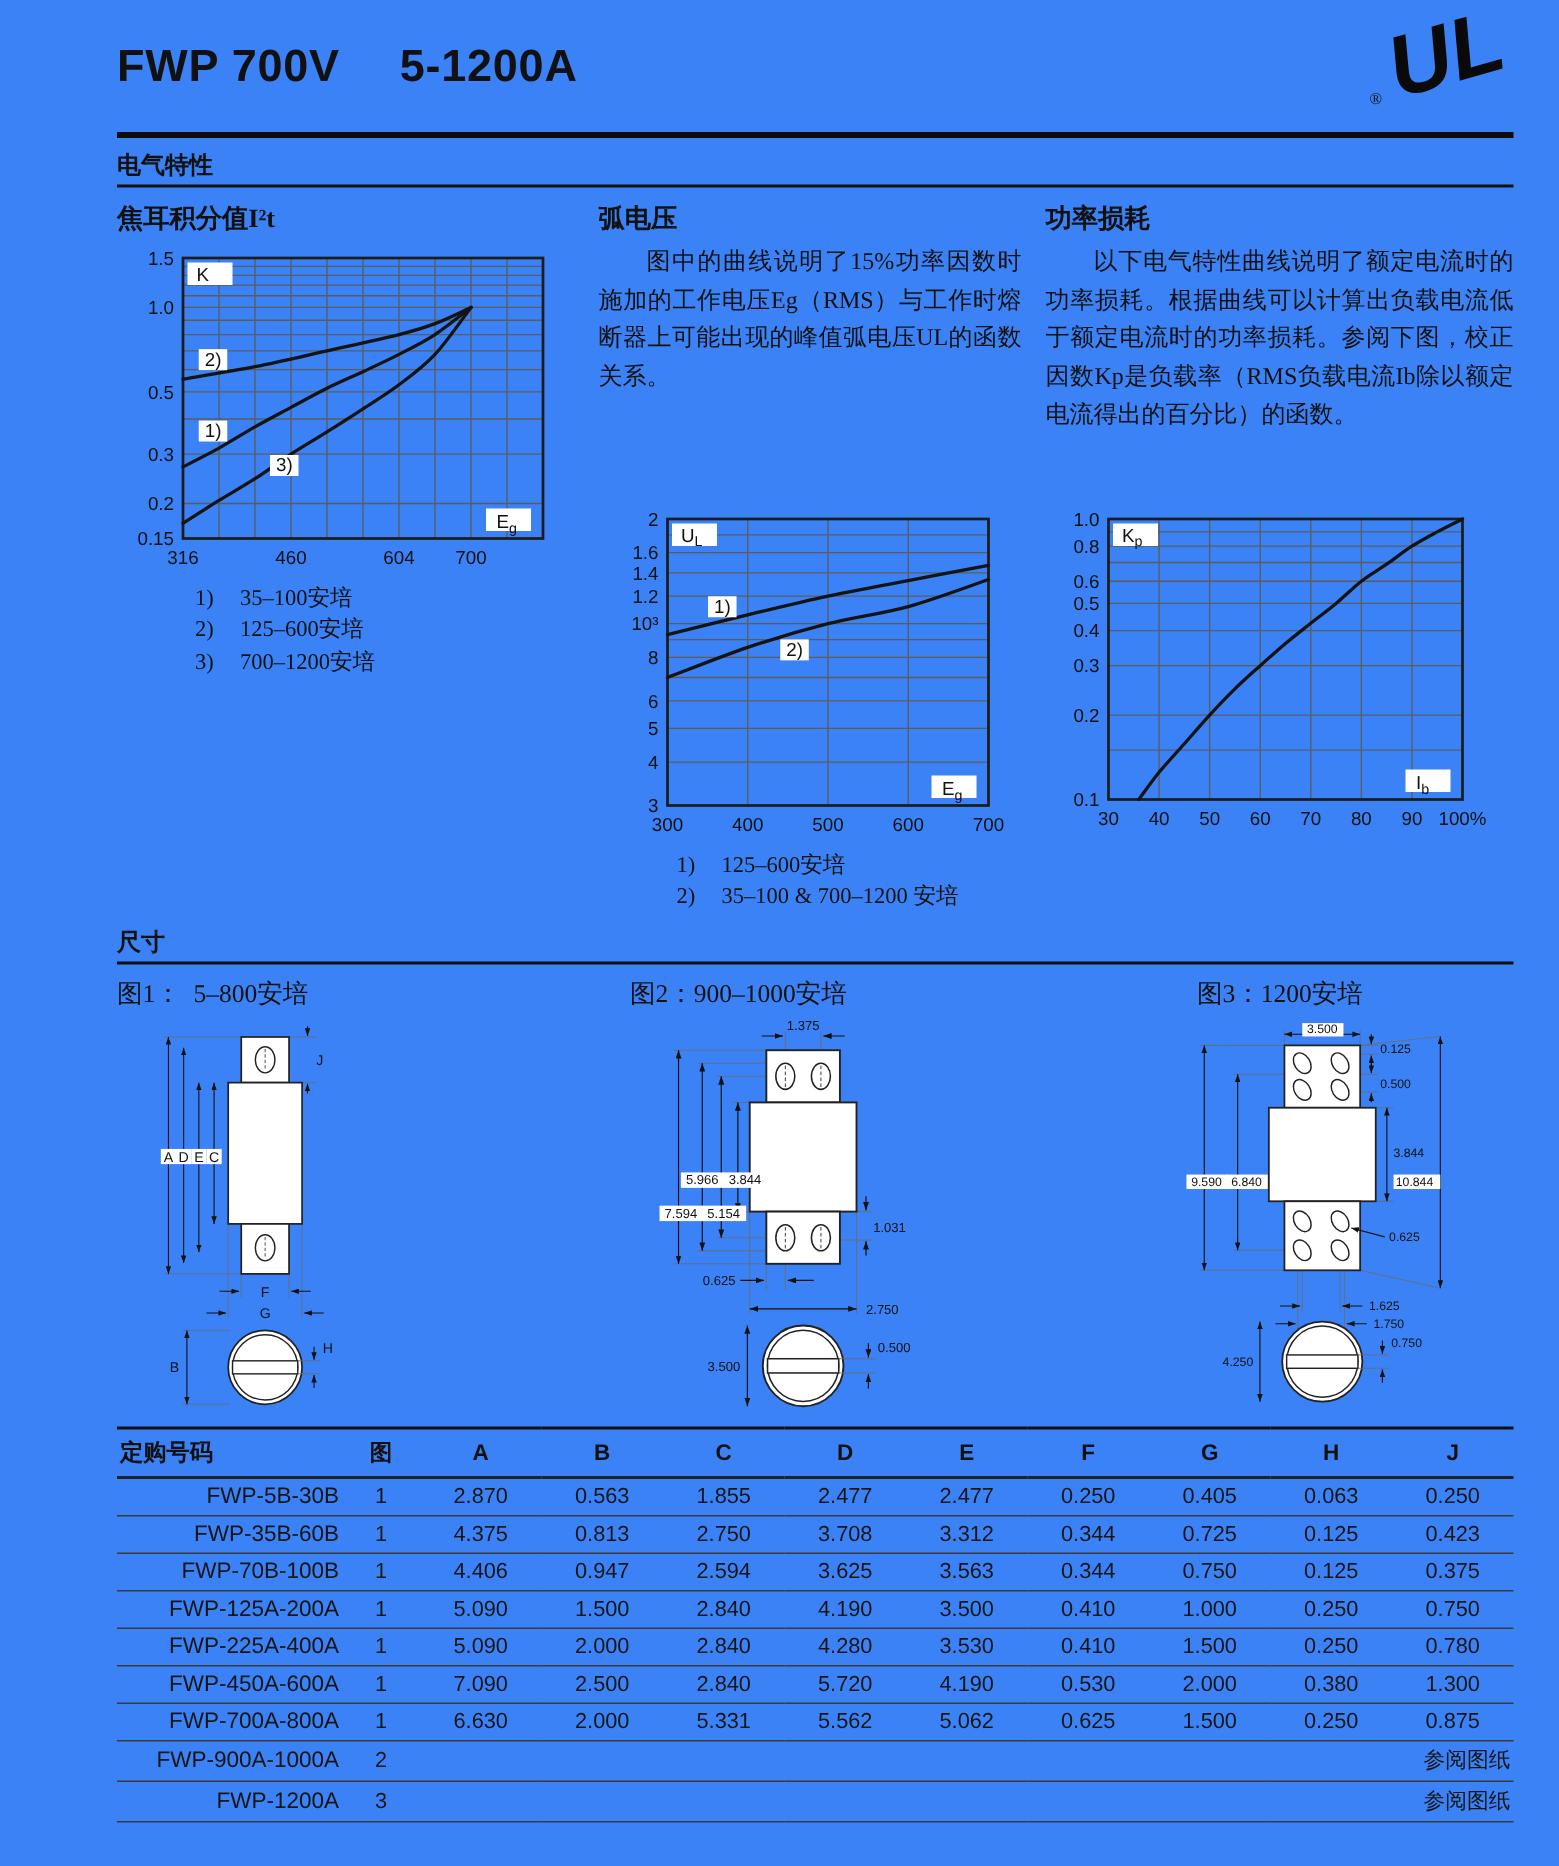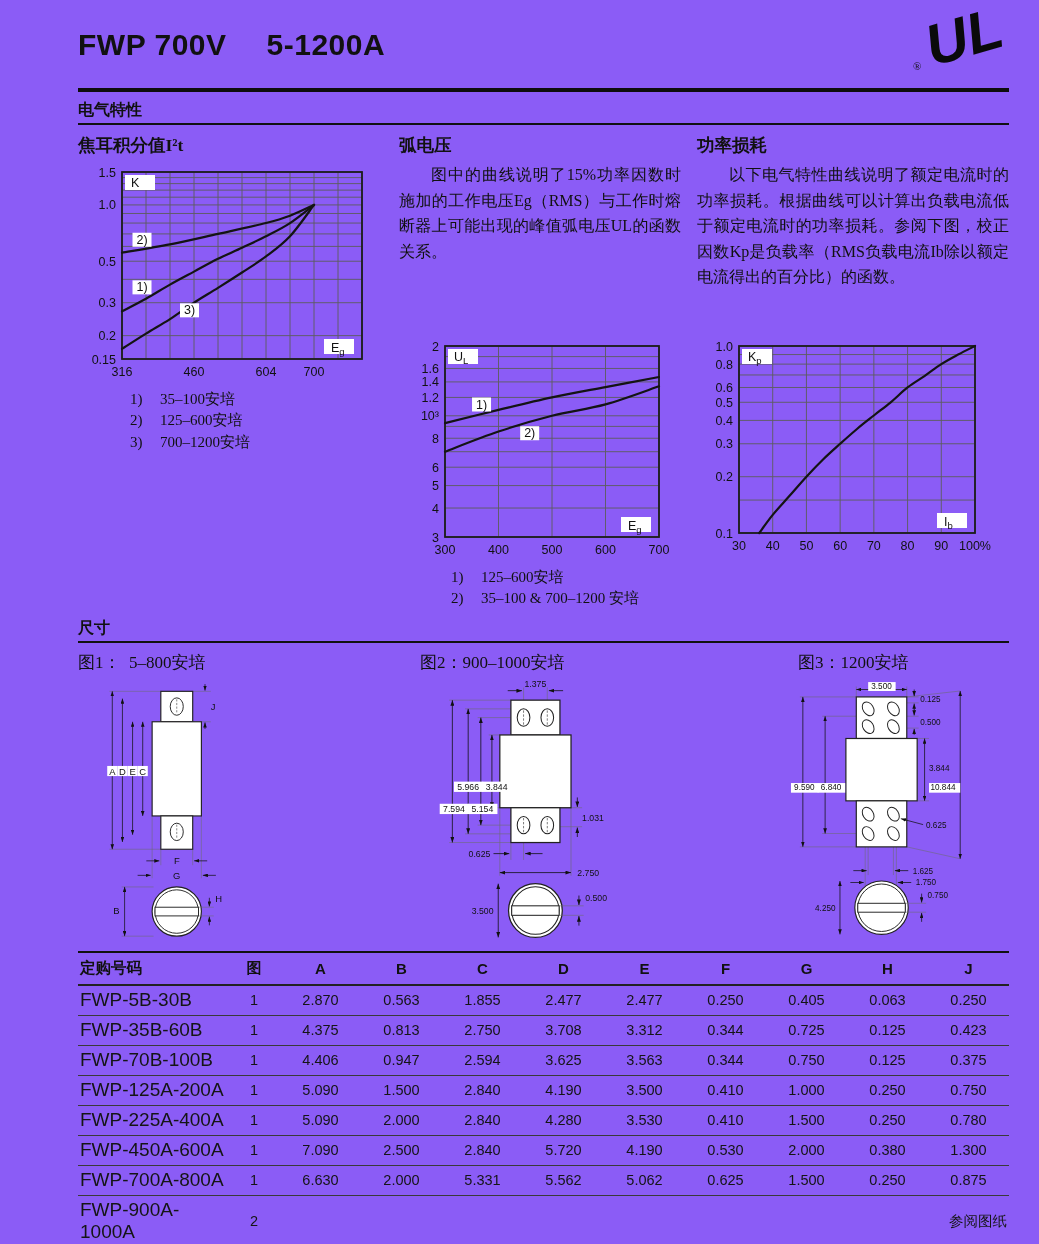--- a/index.html
+++ b/index.html
@@ -1,18 +1,18 @@
 <!DOCTYPE html>
 <html><head>
 <meta charset="utf-8">
 <style>
   html,body{margin:0;padding:0;background:#fff;}
   body{width:1039px;height:1244px;overflow:hidden;}
   .page{box-sizing:border-box;width:1039px;height:1244px;padding:8px 30px 6px 78px;
-        font-family:"Liberation Serif",serif;color:#111;background:#8b5cf6;}
+        font-family:"Liberation Serif",serif;color:#111;background:#3b82f6;}
   
   .title-row{display:flex;justify-content:space-between;align-items:flex-start;height:76px;}
   h1{font-family:"Liberation Sans",sans-serif;font-weight:bold;font-size:30px;margin:20px 0 0;letter-spacing:.5px;}
   h1 .range{margin-left:40px;}
   .ul-logo{position:relative;width:92px;height:70px;}
   .ul-text{font-family:"Liberation Sans",sans-serif;font-weight:900;font-style:italic;
            font-size:58px;line-height:1;display:inline-block;transform:rotate(-16deg) translate(8px,2px);color:#0a0a0a;}
   .reg{position:absolute;left:-4px;bottom:6px;font-size:11px;}
   .rule-thick{height:4px;background:#0d0d0d;margin-top:4px;}
   
@@ -39,21 +39,21 @@
   .cdash{stroke:#333;stroke-width:.8;stroke-dasharray:3 2;}
   .dline{stroke:#111;stroke-width:1;}
   .ext{stroke:#6b6b6b;stroke-width:.7;}
   .dtx{font-size:11px;fill:#111;font-family:"Liberation Sans",sans-serif;}
   .ltx{font-size:13px;fill:#111;font-family:"Liberation Sans",sans-serif;}
   
   table{width:100%;border-collapse:collapse;margin-top:8px;font-family:"Liberation Sans",sans-serif;}
   th{font-size:15px;font-weight:bold;text-align:center;border-top:2.5px solid #111;border-bottom:2px solid #222;padding:5px 2px;}
   th.h-name{text-align:left;font-family:"Liberation Serif",serif;font-size:15.5px;}
   td{font-size:14.5px;padding:3.5px 2px;border-bottom:1.6px solid #3a3a3a;text-align:center;color:#151515;}
-  td.c-name{text-align:left;font-size:19px;}
+  td.c-name{text-align:right;font-size:15px;}
   td.c-span{text-align:right;font-family:"Liberation Serif",serif;}
 </style>
 </head>
 <body>
 
 <div class="page">
 
   <header>
     <div class="title-row">
       <h1>

